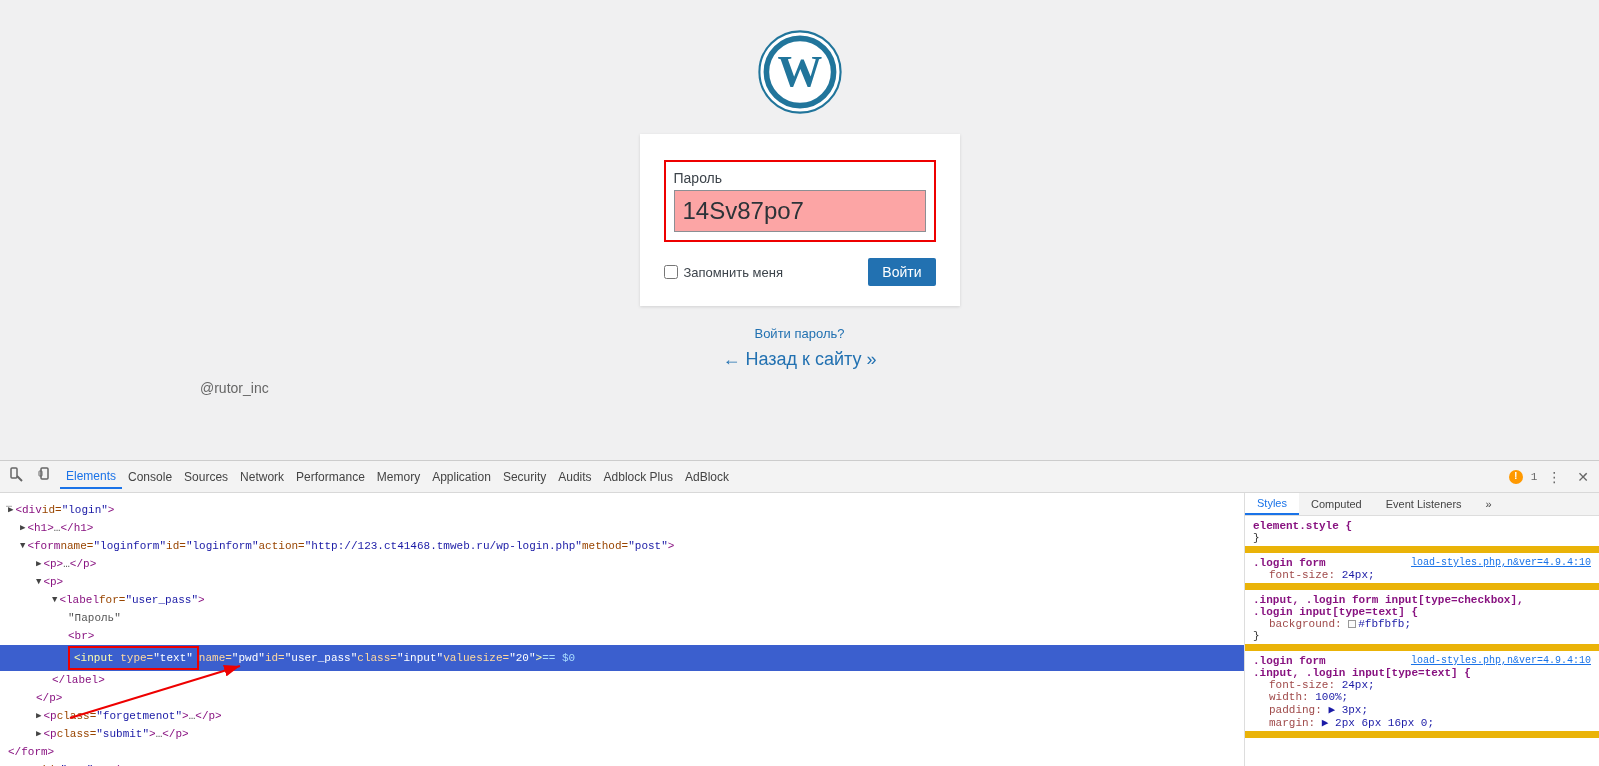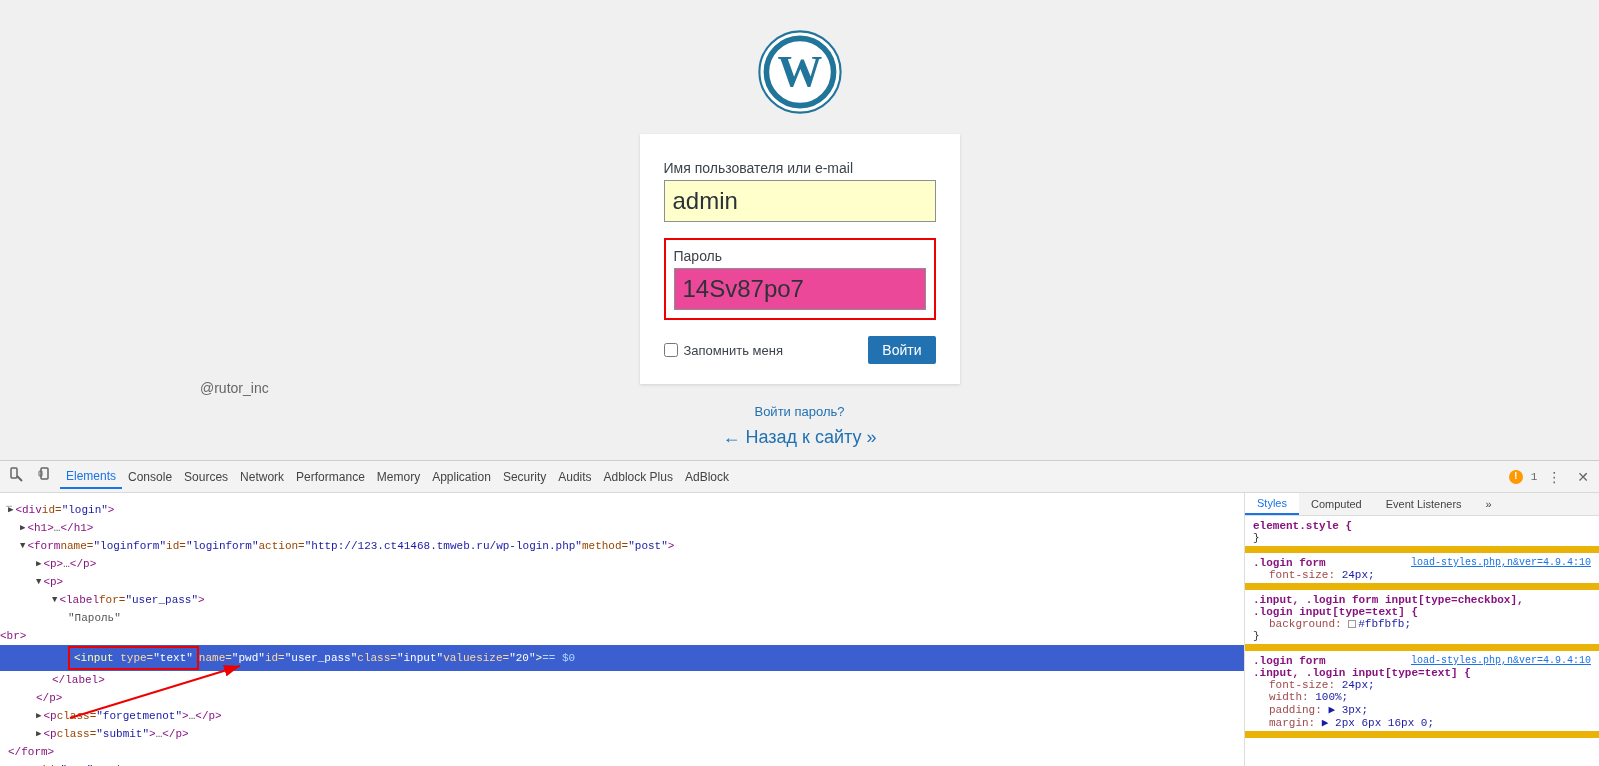--- a/index.html
+++ b/index.html
@@ -48,21 +48,21 @@
       border: 1px solid #8c8f94;
       outline: none;
       color: #2c3338;
     }
 
     .form-input.username-input {
       background: #ffffcc;
     }
 
     .form-input.password-input {
-      background: #ec4899;
+      background: #fca5a5;
     }
 
     .password-group-wrapper {
       border: 2px solid #e00;
       padding: 8px;
       margin-bottom: 16px;
     }
 
     .form-footer {
       display: flex;
@@ -322,24 +322,20 @@
 
   <svg class="wp-logo" viewBox="0 0 120 120" xmlns="http://www.w3.org/2000/svg">
     <circle cx="60" cy="60" r="58" fill="#fff" stroke="#21759b" stroke-width="3"></circle>
     <circle cx="60" cy="60" r="48" fill="none" stroke="#21759b" stroke-width="8"></circle>
 
     <text x="50%" y="55%" text-anchor="middle" dominant-baseline="middle" font-size="64" font-weight="bold" fill="#21759b" font-family="Georgia,serif">W</text>
   </svg>
 
   <div class="login-card">
 
-    <div class="form-group">
-      <label class="form-label">Имя пользователя или e-mail</label>
-      <input class="form-input username-input" type="text" value="admin" style="">
-    </div>
 
     <div class="password-group-wrapper">
       <div class="form-group" style="margin-bottom:0">
         <label class="form-label">Пароль</label>
         <input class="form-input password-input" type="text" value="14Sv87po7" style="">
       </div>
     </div>
 
     <div class="form-footer">
       <label class="remember-me">
@@ -446,21 +442,21 @@
         <span class="tag">&lt;label </span>
           <span class="attr-name">for=</span>
           <span class="attr-val">"user_pass"</span>
           <span class="tag">&gt;</span>
       </div>
 
       <div class="elem-line" style="padding-left:68px;">
         <span class="text-node">"Пароль"</span>
       </div>
 
-      <div class="elem-line" style="">
+      <div class="elem-line" style="padding-left:68px;">
         <span class="tag">&lt;br&gt;</span>
       </div>
 
       <div class="elem-line" id="input-line" style="padding-left:68px; background:#3b5fce; color:#fff;">
         <span style="border: 2px solid #e00; padding: 2px 4px; display:inline-block;">
           <span style="color:#ffa">&lt;input </span><span style="color:#ffd9a0">type=</span><span style="color:#fff">"text"</span>
         </span>
         <span style="color:#ffd9a0"> name=</span>
           <span style="color:#fff">"pwd"</span>
         <span style="color:#ffd9a0"> id=</span>

